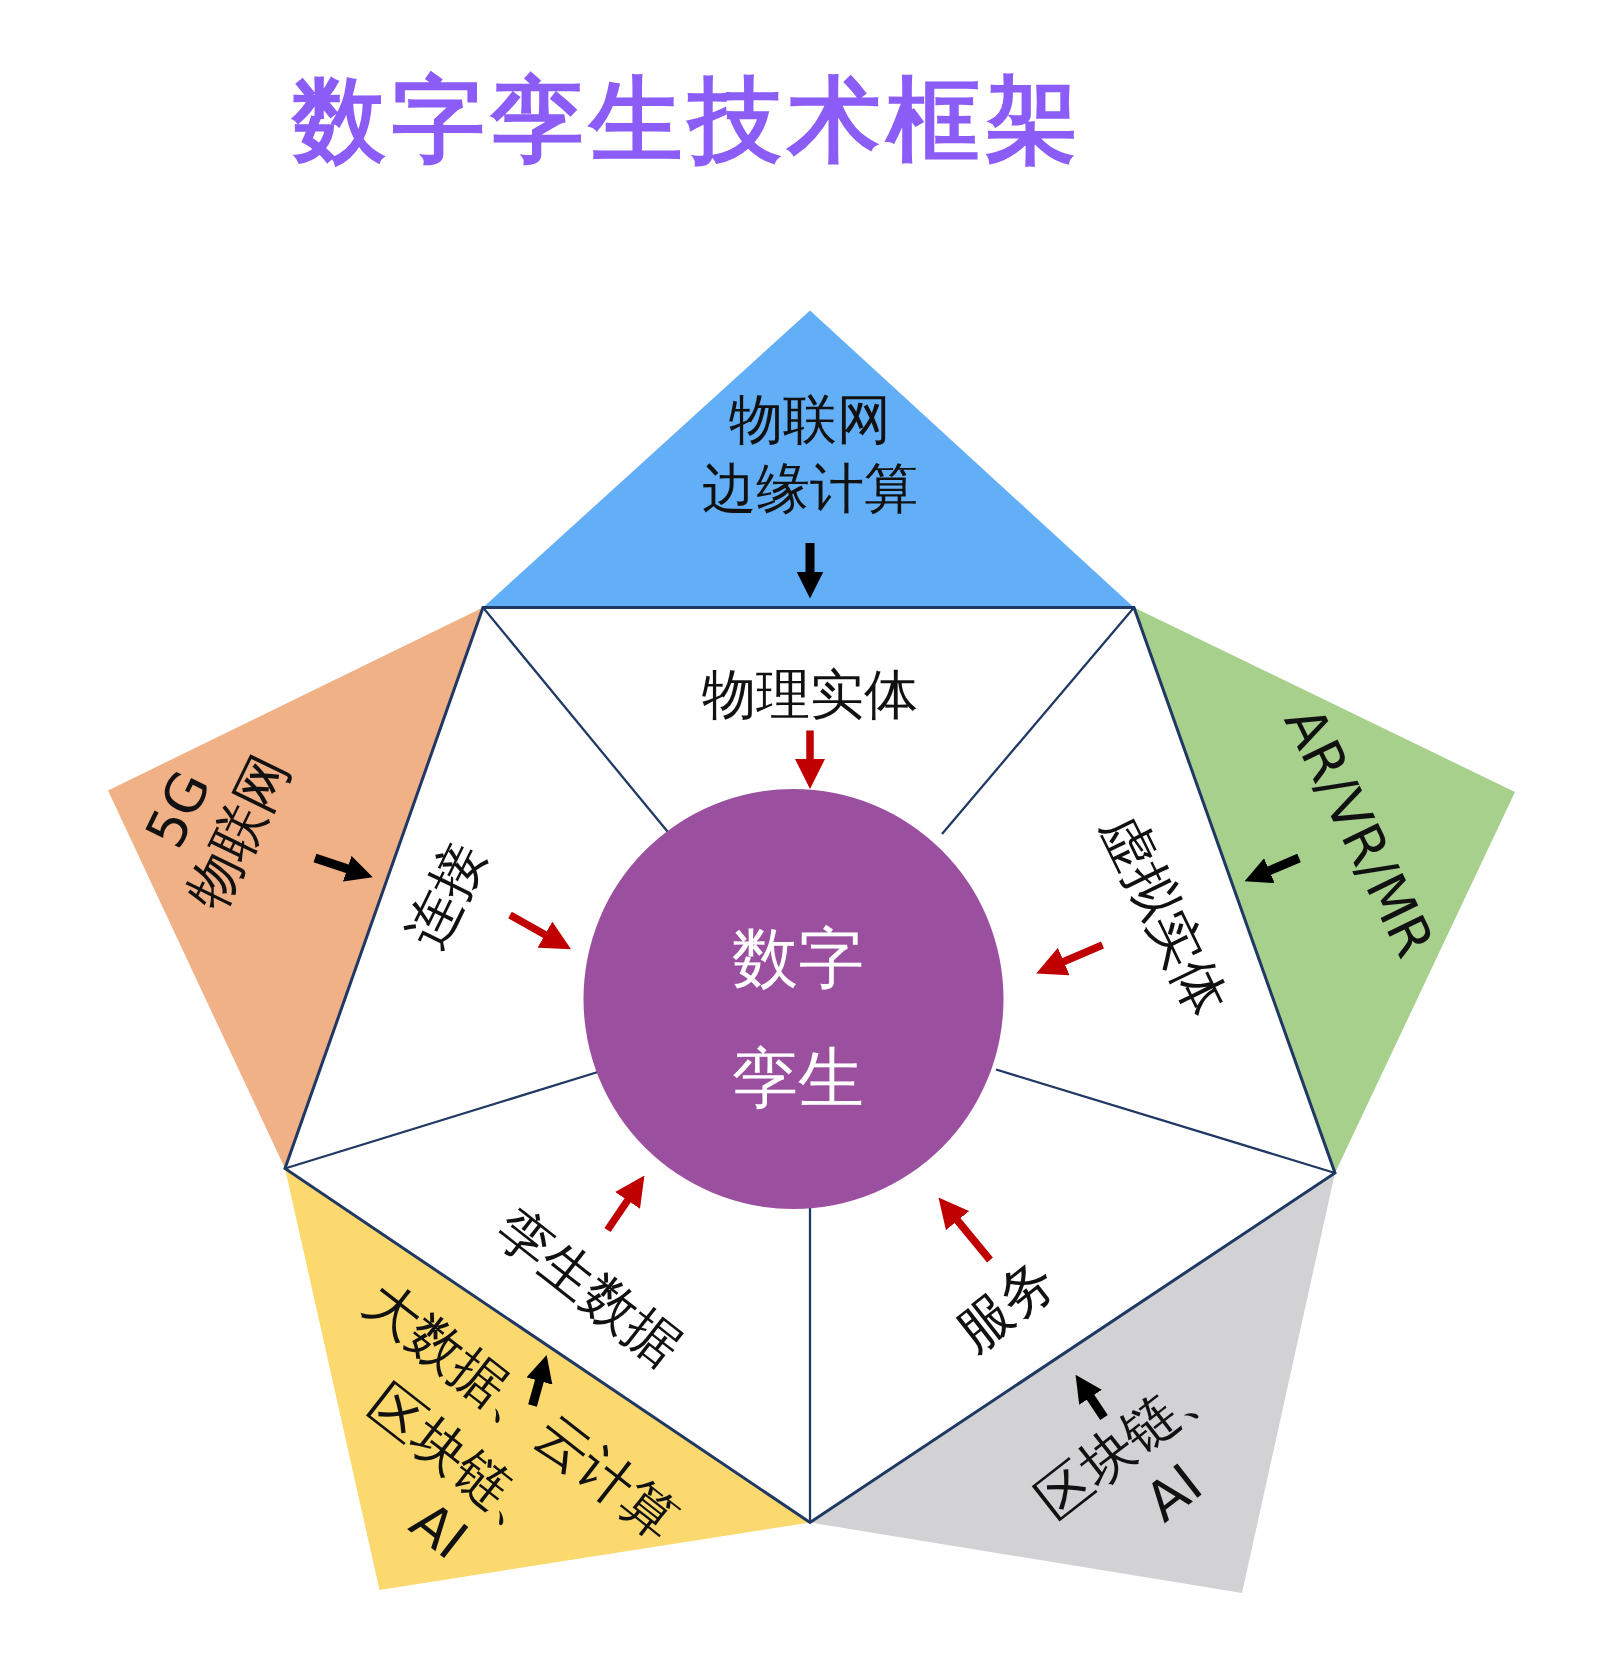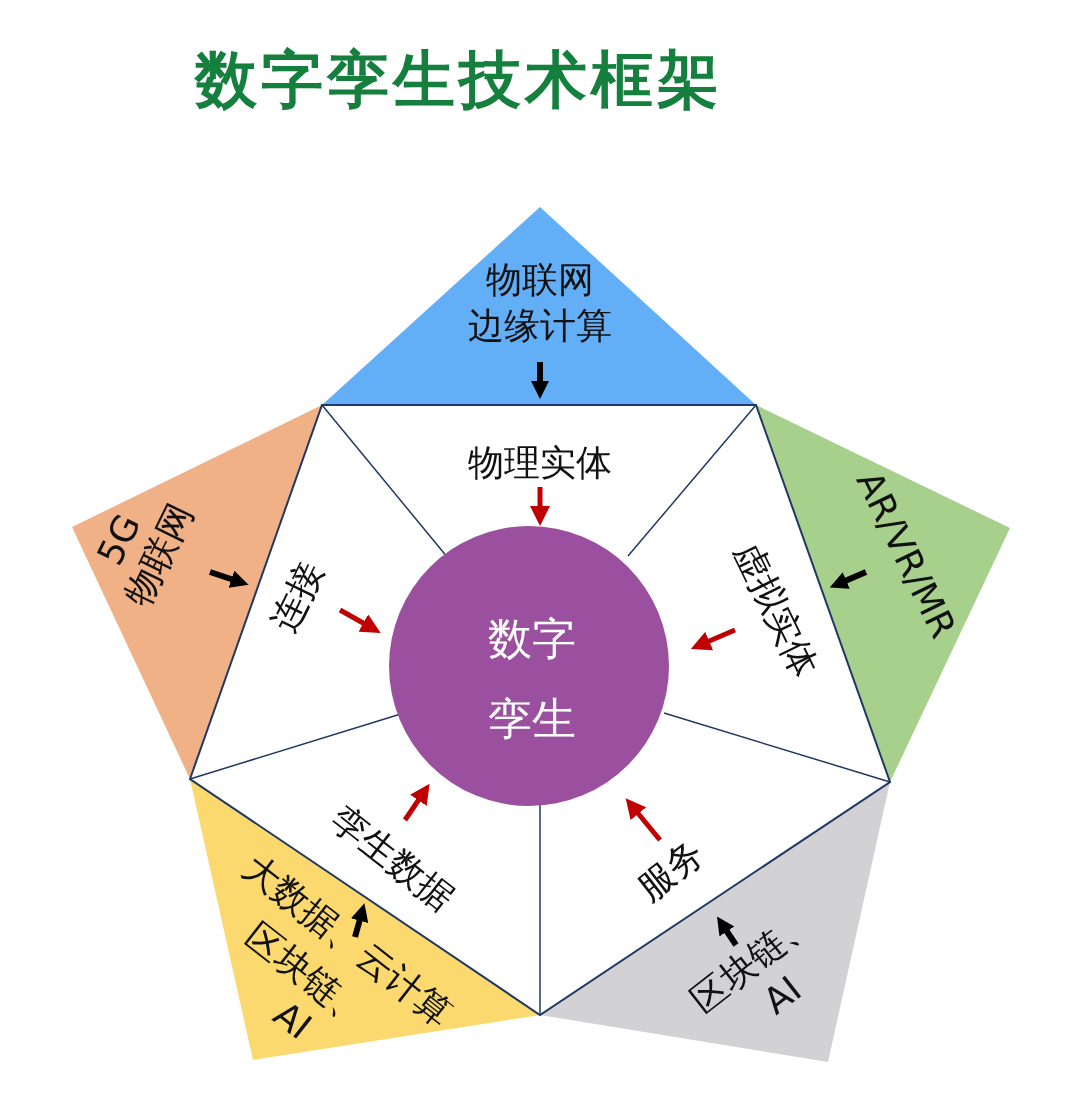--- a/index.html
+++ b/index.html
@@ -1,19 +1,19 @@
 <!DOCTYPE html>
 <html><head>
 <meta charset="utf-8">
 <style>
   html, body { margin: 0; padding: 0; background: #ffffff; }
   body { width: 1080px; height: 1112px; position: relative; overflow: hidden;
          font-family: "DejaVu Sans", "Liberation Sans", sans-serif; }
   #title { position: absolute; left: 0; top: 38px; width: 918px; text-align: center;
-           font-size: 62px; font-weight: bold; color: #15803d; letter-spacing: 4px; }
+           font-size: 62px; font-weight: bold; color: #8b5cf6; letter-spacing: 4px; }
   svg { position: absolute; left: 0; top: 0; }
   .lbl { font-family: "DejaVu Sans", "Liberation Sans", sans-serif; fill: #111111; font-size: 36px; }
   .center { fill: #ffffff; font-size: 44px; }
 </style>
 </head>
 <body>
 
 <div id="title">数字孪生技术框架</div>
 
 <svg width="1080" height="1112" viewBox="0 0 1080 1112">

